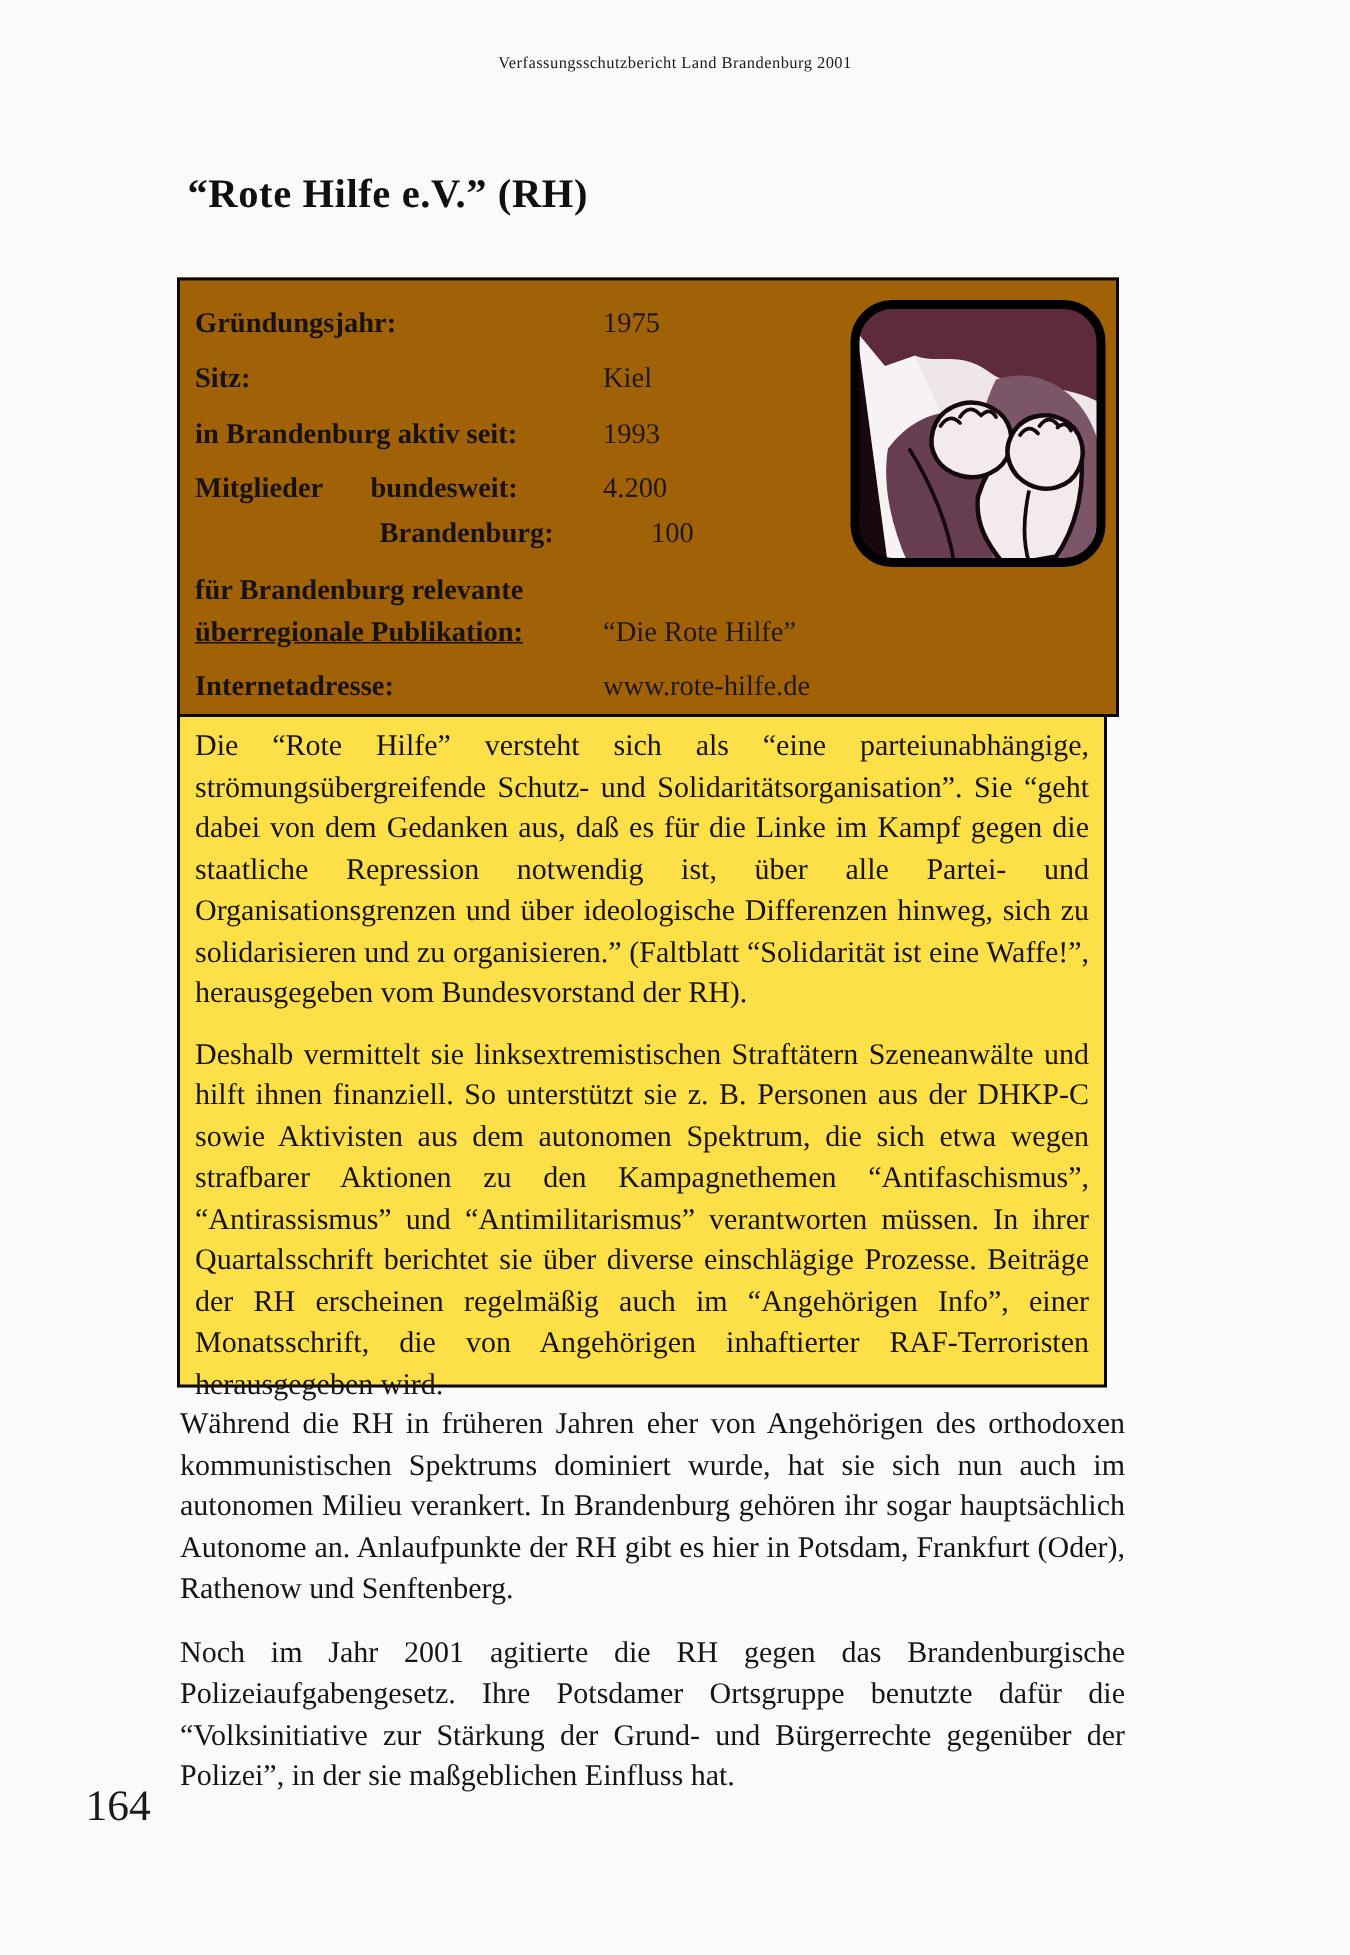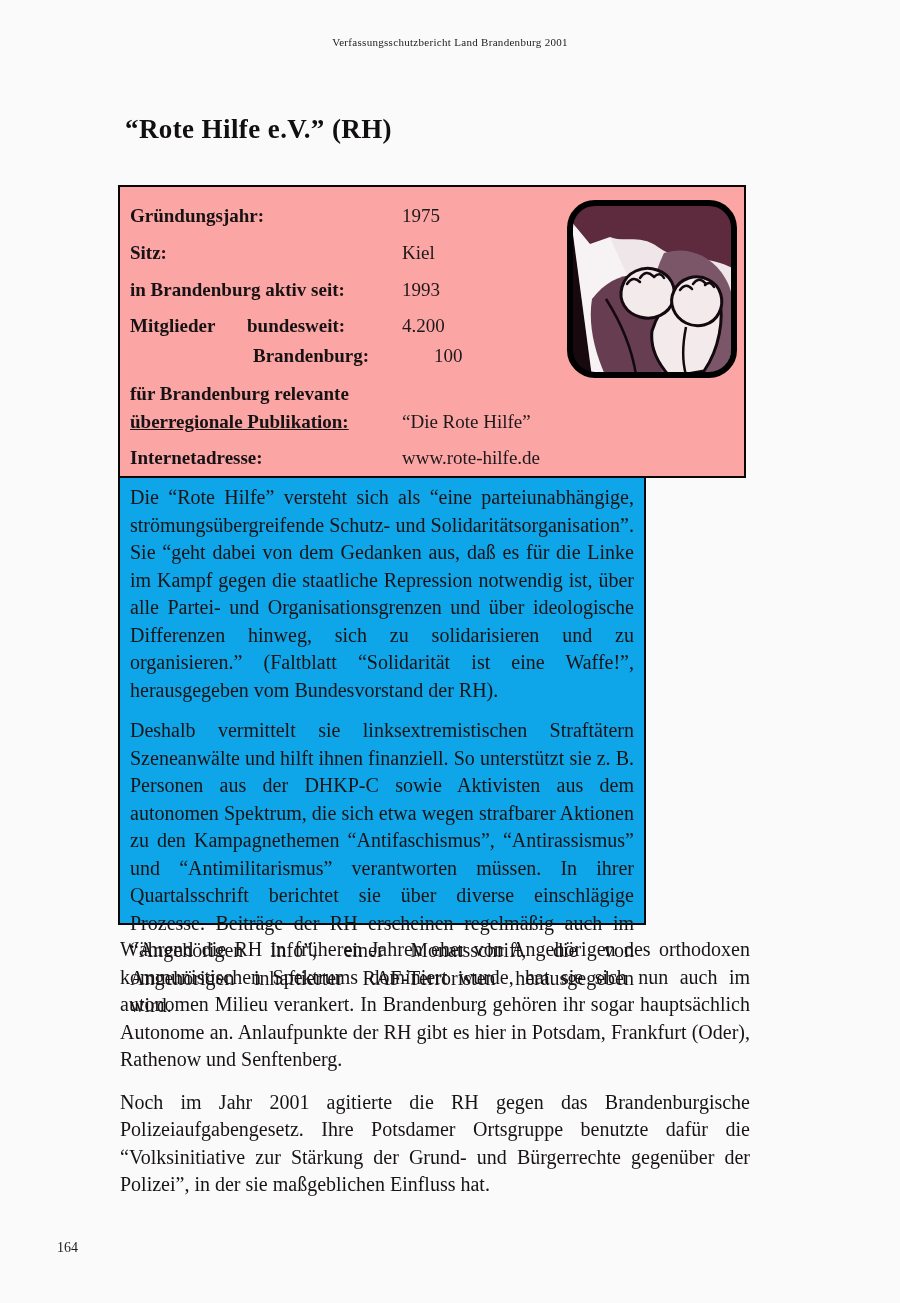--- a/index.html
+++ b/index.html
@@ -17,21 +17,21 @@
   }
   .doc-title {
     position: absolute; top: 114px; left: 125px;
     font-size: 27px; font-weight: bold; letter-spacing: 0.4px; color: #120f10;
   }
 
   
   .factbox {
     position: absolute; left: 118px; top: 185px;
     width: 628px; height: 293px; box-sizing: border-box;
-    background: #fca5a5; border: 2px solid #0a0709;
+    background: #a16207; border: 2px solid #0a0709;
   }
   .frow { position: absolute; font-size: 19px; white-space: nowrap; }
   .flabel { font-weight: bold; color: #171314; }
   .fvalue { font-weight: normal; color: #1d191a; }
 
   .r-gruendung  { top: 18px;  left: 10px; }
   .r-sitz       { top: 55px;  left: 10px; }
   .r-aktiv      { top: 92px;  left: 10px; }
   .r-mitglieder { top: 128px; left: 10px; }
   .r-bundesweit { top: 128px; left: 127px; }
@@ -49,39 +49,39 @@
   .v-internet   { top: 260px; left: 282px; }
 
   .illustration {
     position: absolute; left: 446px; top: 12px;
     width: 172px; height: 180px;
   }
 
   
   .textbox {
     position: absolute; left: 118px; top: 476px;
-    width: 528px; height: 449px; box-sizing: border-box;
-    background: #0ea5e9; border: 2px solid #0a0709;
+    width: 620px; height: 449px; box-sizing: border-box;
+    background: #fde047; border: 2px solid #0a0709;
     padding: 6px 10px 0 10px;
   }
   .textbox p, .bodytext p {
     margin: 0 0 13px 0;
     font-size: 20px; line-height: 27.5px;
     text-align: justify; color: #181415;
   }
 
   
   .bodytext {
     position: absolute; left: 120px; top: 936px; width: 630px;
   }
   .bodytext p { margin-bottom: 15px; }
 
   .page-number {
-    position: absolute; left: 57px; top: 1240px;
-    font-size: 14px; color: #1c1a1a;
+    position: absolute; left: 57px; top: 1188px;
+    font-size: 29px; color: #1c1a1a;
   }
 </style>
 </head>
 <body>
 
 <div class="page">
 
   <div class="running-header">Verfassungsschutzbericht Land Brandenburg 2001</div>
 
   <div class="doc-title">“Rote Hilfe e.V.” (RH)</div>

